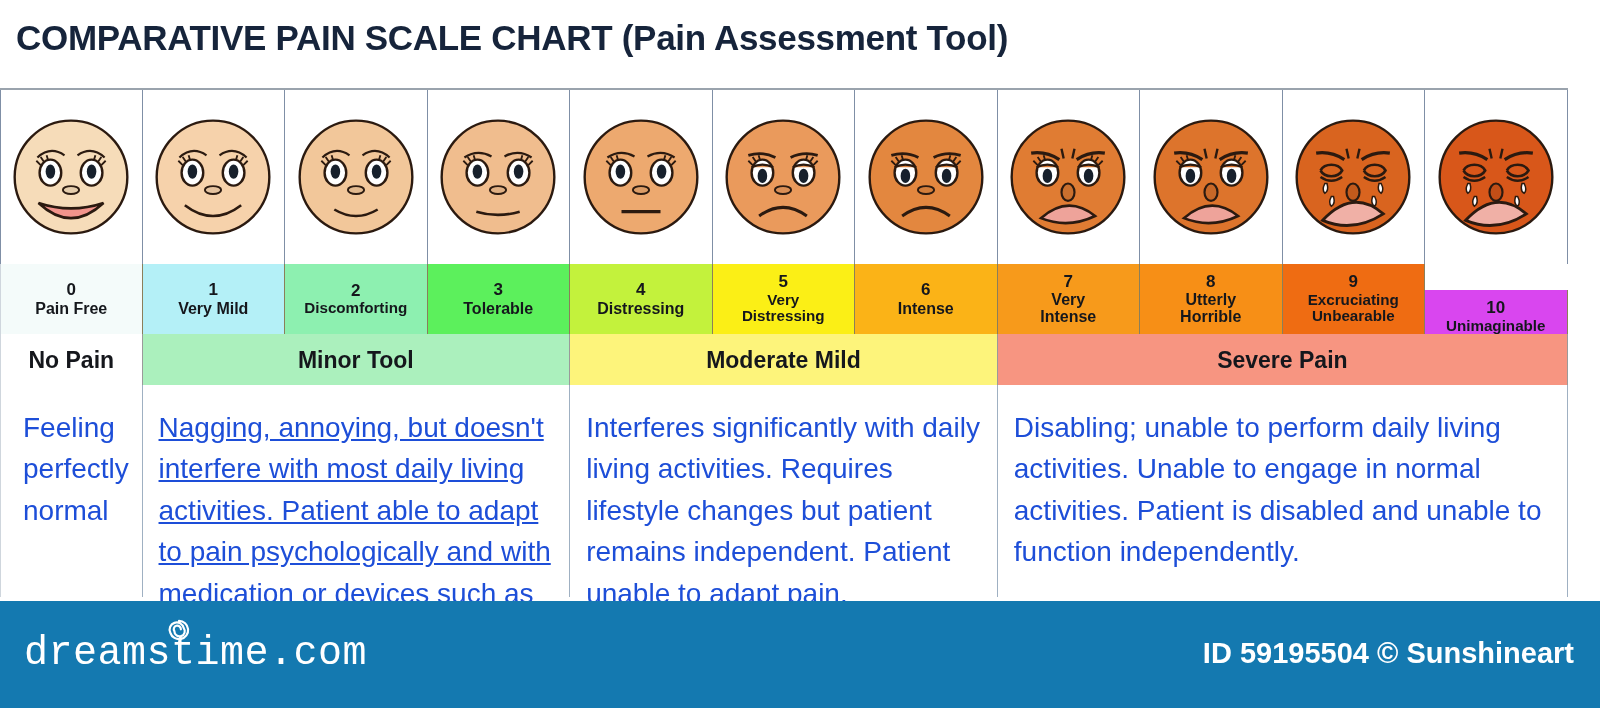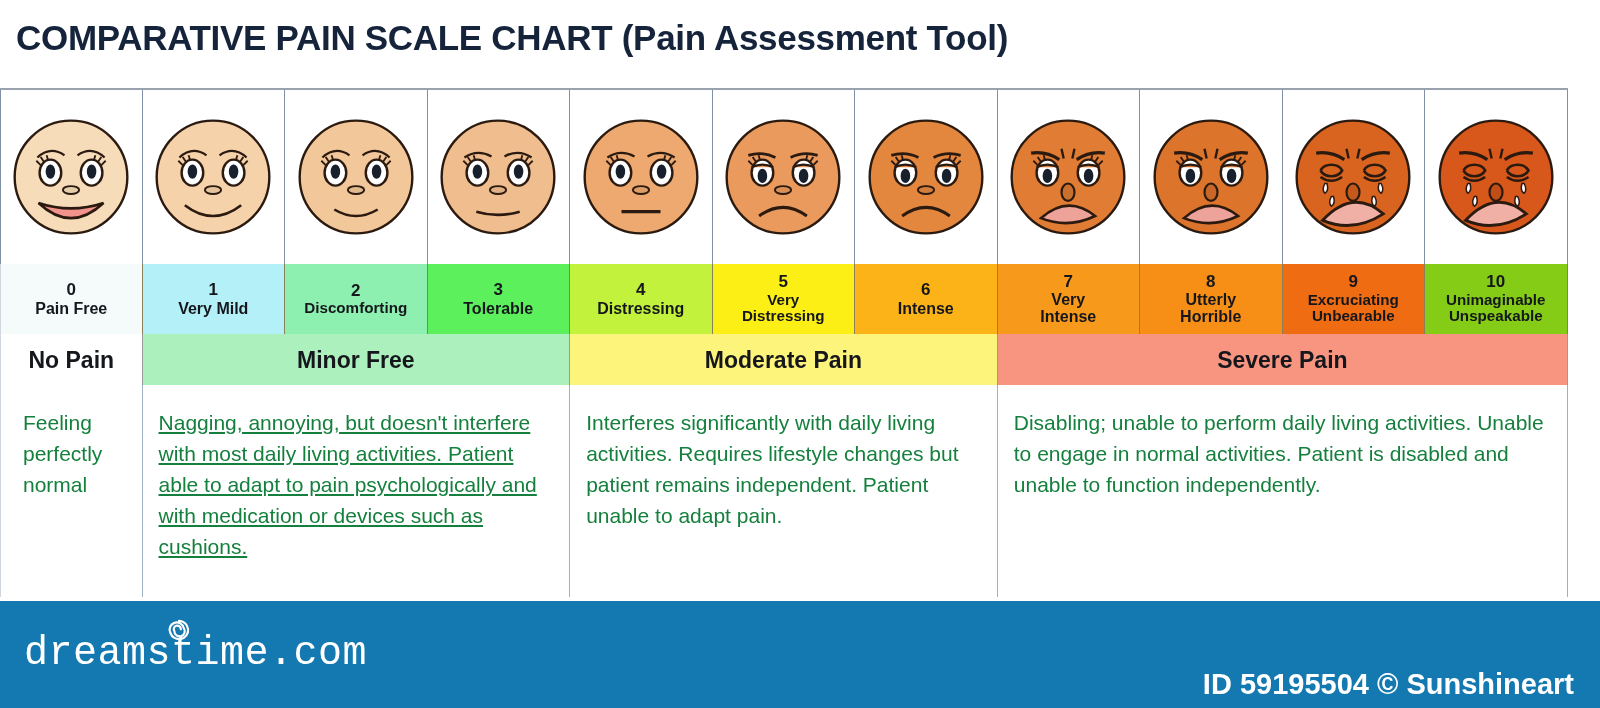--- a/index.html
+++ b/index.html
@@ -63,21 +63,21 @@
     border-right: 1px solid #9a9a9a;
   }
   .cat-cell:first-child { border-left: 1px solid #cfd6dd; }
 
   
   .desc-row { height: 212px; }
   .desc-cell {
     height: 212px;
     border-right: 1px solid #9fb0c2;
     padding: 22px 16px 0 16px;
-    font-size: 21px; line-height: 1.48; color: #15803d;
+    font-size: 28px; line-height: 1.48; color: #1d4ed8;
     background: #fff;
   }
   .desc-cell:first-child { border-left: 1px solid #cfd6dd; padding-left: 22px; }
 
   
   .footer {
     position: absolute; left: 0; top: 601px;
     width: 1600px; height: 107px;
     background: #1479b0;
   }
@@ -88,21 +88,20 @@
     text-align: center;
   }
   .ds-mark {
     position: absolute; left: 166px; top: 16px;
     width: 26px; height: 26px;
   }
   .ds-id {
     position: absolute; right: 26px; top: 36px;
     font-size: 29px; color: #ffffff; font-weight: bold;
     font-family: "Liberation Sans", sans-serif;
-    margin-top: 31px;
   }
 </style>
 </head>
 <body>
 
 <div id="page">
 
   <div class="title">COMPARATIVE PAIN SCALE CHART (Pain Assessment Tool)</div>
 
   <div class="chart">
@@ -349,35 +348,35 @@
         <div class="num-cell" style="background: rgb(247, 143, 22);">
           <span class="n">8</span>
           <span class="lbl">Utterly</span>
           <span class="lbl">Horrible</span>
         </div>
         <div class="num-cell" style="background: rgb(239, 108, 18);">
           <span class="n">9</span>
           <span class="lbl small">Excruciating</span>
           <span class="lbl small">Unbearable</span>
         </div>
-        <div class="num-cell" style="background: #84cc16;">
+        <div class="num-cell" style="background: #d946ef; margin-top: 26px;">
           <span class="n">10</span>
           <span class="lbl small">Unimaginable</span>
           <span class="lbl small">Unspeakable</span>
         </div>
       </div>
     <div class="row cat-row" id="cat-row">
         <div class="cat-cell" style="width: 142.545px; background: rgb(255, 255, 255);">
           <span>No Pain</span>
         </div>
         <div class="cat-cell" style="width: 427.636px; background: rgb(171, 240, 189);">
-          <span>Minor Free</span>
+          <span>Minor Tool</span>
         </div>
         <div class="cat-cell" style="width: 427.636px; background: rgb(253, 244, 123);">
-          <span>Moderate Pain</span>
+          <span>Moderate Mild</span>
         </div>
         <div class="cat-cell" style="width: 570.182px; background: rgb(247, 149, 129);">
           <span>Severe Pain</span>
         </div>
       </div>
     <div class="row desc-row" id="desc-row">
         <div class="desc-cell" style="width: 142.545px;"><span>Feeling perfectly normal</span></div>
         <div class="desc-cell" style="width: 427.636px; text-decoration: underline;"><span>Nagging, annoying, but doesn't interfere with most daily living activities. Patient able to adapt to pain psychologically and  with medication or devices such as cushions.</span></div>
         <div class="desc-cell" style="width: 427.636px;"><span>Interferes significantly with daily living activities. Requires lifestyle changes but patient remains independent. Patient unable to adapt pain.</span></div>
         <div class="desc-cell" style="width: 570.182px;"><span>Disabling; unable to perform daily living activities. Unable to engage in normal activities. Patient is disabled and unable to function independently.</span></div>

